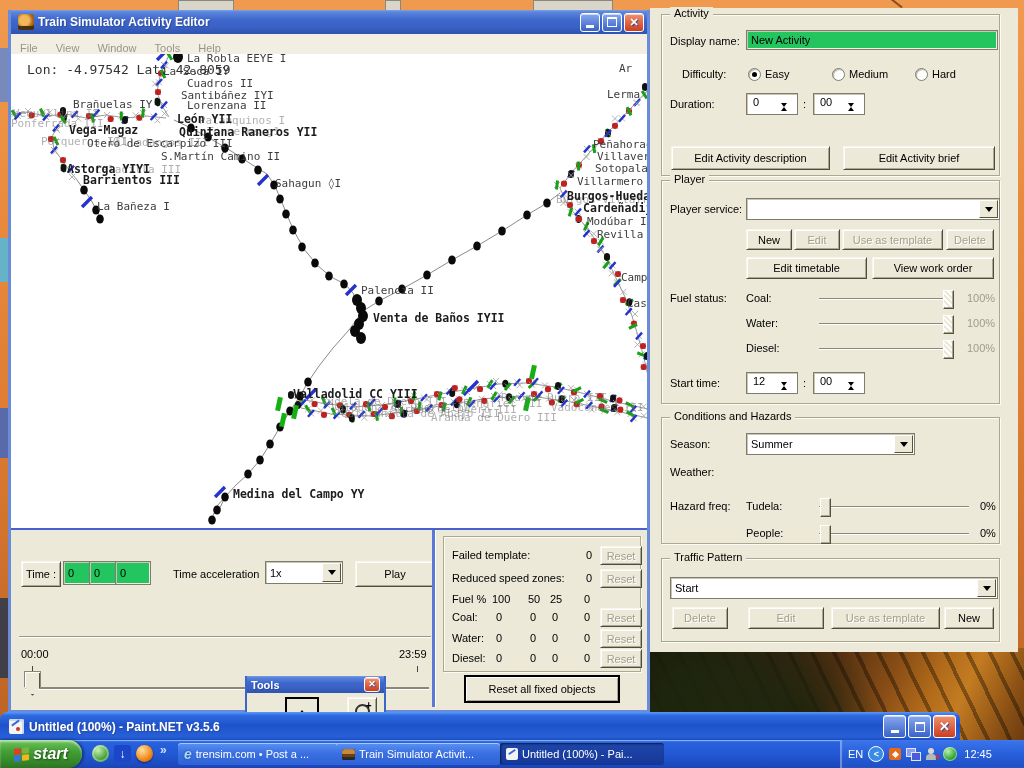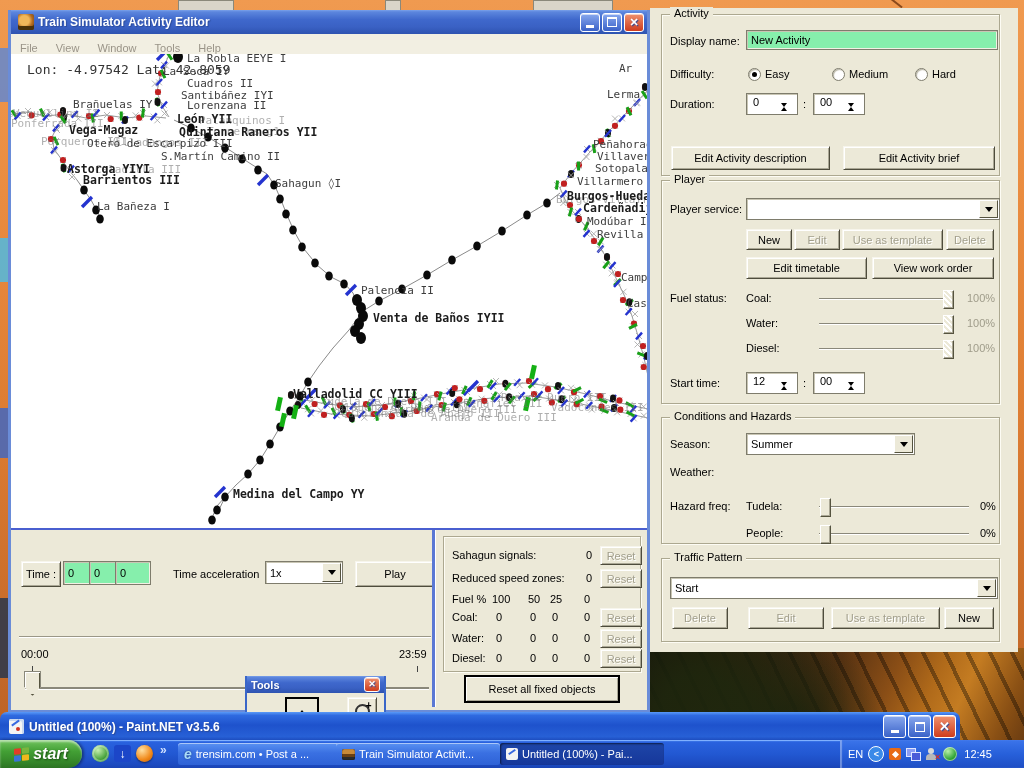--- a/index.html
+++ b/index.html
@@ -5,21 +5,21 @@
   html,body{margin:0;padding:0}
   body{width:1024px;height:768px;position:relative;overflow:hidden;
     background:linear-gradient(180deg,#f09a50 0%,#ea8c40 25%,#dd7c32 55%,#b96024 100%);
     font-family:"Liberation Sans",sans-serif;font-size:11px;color:#000;-webkit-font-smoothing:none}
   .abs{position:absolute}
   
   .btn{position:absolute;background:#ece9d8;border:1px solid;border-color:#f7f5ec #4e4c3c #4e4c3c #f7f5ec;
     box-shadow:inset 1px 1px 0 #fff,inset -1px -1px 0 #aaa795;font:11px "Liberation Sans",sans-serif;
     display:flex;align-items:center;justify-content:center;cursor:pointer;padding:0;color:#000}
   .btn.disabled{color:#a19e8b;text-shadow:1px 1px 0 #fff}
-  .sunken{position:absolute;background:#86efac;border:1px solid #7e7c6c;
+  .sunken{position:absolute;background:#22c55e;border:1px solid #7e7c6c;
     box-shadow:inset 1px 1px 0 #c9c6b4,inset -1px -1px 0 #f2f0e4;display:flex;align-items:center;padding:0 4px}
   .gb{position:absolute;border:1px solid #aca890;box-shadow:inset 1px 1px 0 #fdfcf4,1px 1px 0 #fdfcf4}
   .gb>.legend{position:absolute;top:-8px;left:8px;background:#ece9d8;padding:0 4px;font-size:11px;color:#000}
   .lbl{position:absolute;white-space:nowrap;color:#000}
   .combo{position:absolute;background:#fff;border:1px solid #7e7c6c;
     box-shadow:inset 1px 1px 0 #c9c6b4;display:flex;align-items:center;padding-left:4px}
   .combo .cbtn{position:absolute;right:1px;top:1px;bottom:1px;width:17px;background:#ece9d8;
     border:1px solid;border-color:#fff #55533f #55533f #fff;display:flex;align-items:center;justify-content:center}
   .caret-d{width:0;height:0;border:4px solid transparent;border-top:5px solid #000;margin-top:4px}
   .caret-u6{width:0;height:0;border:3px solid transparent;border-bottom:4px solid #000;margin-bottom:2px}
@@ -665,21 +665,21 @@
     <div class="abs" style="left:21px;top:136px;width:1px;height:6px;background:#444"></div>
     <div class="abs" style="left:406px;top:136px;width:1px;height:6px;background:#444"></div>
     <div class="track" style="left:14px;top:157px;width:404px"></div>
     <div style="position:absolute;left:13px;top:141px;width:15px;height:23px;background:#ece9d8;
       box-shadow:inset 1px 1px 0 #fff,inset -1px -1px 0 #55533f;border:1px solid #8a887a;
       clip-path:polygon(0 0,100% 0,100% 62%,50% 100%,0 62%)"></div>
 
     <div class="abs" style="left:421px;top:0;width:3px;height:177px;background:#5a78d4;box-shadow:1px 0 0 #fff"></div>
     <div style="position:absolute;left:424px;top:0;width:212px;height:177px">
       <div class="gb" style="left:8px;top:6px;width:196px;height:134px">
-        <span class="lbl" style="left:8px;top:12px">Sahagun signals:</span>
+        <span class="lbl" style="left:8px;top:12px">Failed template:</span>
         <span class="lbl" style="left:142px;top:12px">0</span>
         <div class="btn disabled" style="left:156px;top:9px;width:40px;height:17px">
             <span>Reset</span>
           </div>
         <span class="lbl" style="left:8px;top:35px">Reduced speed zones:</span>
         <span class="lbl" style="left:142px;top:35px">0</span>
         <div class="btn disabled" style="left:156px;top:32px;width:40px;height:17px">
             <span>Reset</span>
           </div>
         <span class="lbl" style="left:8px;top:56px">Fuel %</span>
@@ -720,21 +720,21 @@
 </div>
 
 <div style="position:absolute;left:650px;top:8px;width:368px;height:644px;background:#ece9d8;z-index:10">
 
   <div class="gb" style="left:11px;top:6px;width:337px;height:160px">
     <span class="legend">Activity</span>
     <span class="lbl" style="left:8px;top:20px">Display name:</span>
     <div class="sunken" style="left:84px;top:15px;width:242px;height:18px">
         <span>New Activity</span>
       </div>
-    <span class="lbl" style="left:8px;top:53px">Difficulty:</span>
+    <span class="lbl" style="left:20px;top:53px">Difficulty:</span>
     <span class="radio on" style="left:86px;top:53px"></span>
     <span class="lbl" style="left:103px;top:53px">Easy</span>
     <span class="radio" style="left:170px;top:53px"></span>
     <span class="lbl" style="left:187px;top:53px">Medium</span>
     <span class="radio" style="left:253px;top:53px"></span>
     <span class="lbl" style="left:270px;top:53px">Hard</span>
     <span class="lbl" style="left:8px;top:83px">Duration:</span>
     <div class="spin" style="left:84px;top:78px;width:50px;height:20px">
       <span class="val">0</span>
       <span class="ud">

